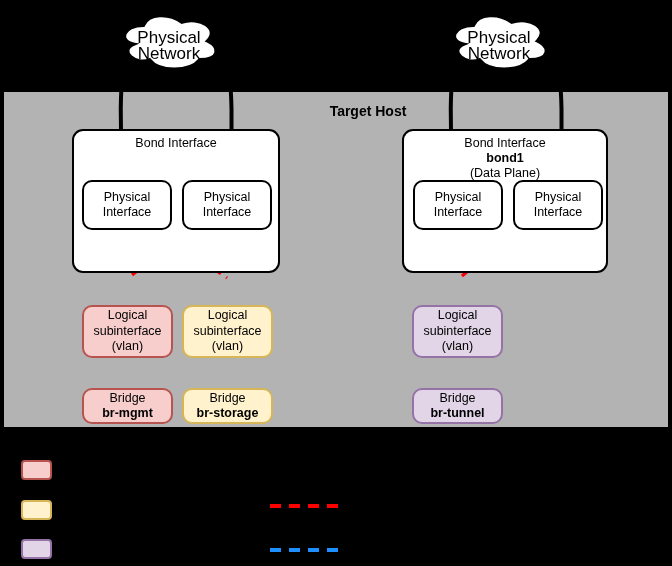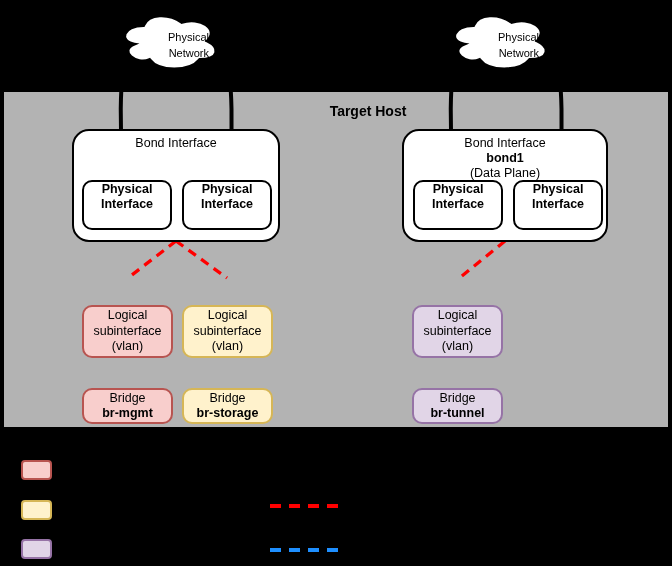--- a/index.html
+++ b/index.html
@@ -19,45 +19,45 @@
     border:2px solid #000;
   }
   #host-title{
     left:0;top:103px;width:100%;
     text-align:center;
     font-weight:bold;font-size:14px;padding-left:32px;
   }
   
   .cloud-label{
     width:80px;top:30px;
-    text-align:right;
-    font-size:11px;line-height:15.5px;
+    text-align:center;
+    font-size:17px;line-height:15.5px;
   }
   
   .bond{
-    top:129px;height:113px;
+    top:129px;height:144px;
     background:var(--node-fill,#fff);
     border:2.5px solid #000;
-    border-radius:17px;
+    border-radius:11px;
     box-sizing:border-box;
   }
   .bond-text{
     position:absolute;left:0;top:5px;width:100%;
     text-align:center;
     font-size:12.5px;line-height:15px;
   }
   .phys{
     position:absolute;top:49px;width:90px;height:50px;
     background:var(--node-fill,#fff);
     border:2px solid #000;
     border-radius:10px;
     box-sizing:border-box;
-    display:flex;justify-content:center;
+    display:flex;align-items:center;justify-content:center;
     text-align:center;
-    font-size:12.5px;line-height:15px;font-weight:bold;
+    font-size:12.5px;line-height:15px;
   }
   .phys span{display:block;width:70px;}
   
   .node{
     border-radius:10px;
     box-sizing:border-box;
     display:flex;align-items:center;justify-content:center;
     text-align:center;
     font-size:12.5px;line-height:15.5px;margin-top:28px;
   }

